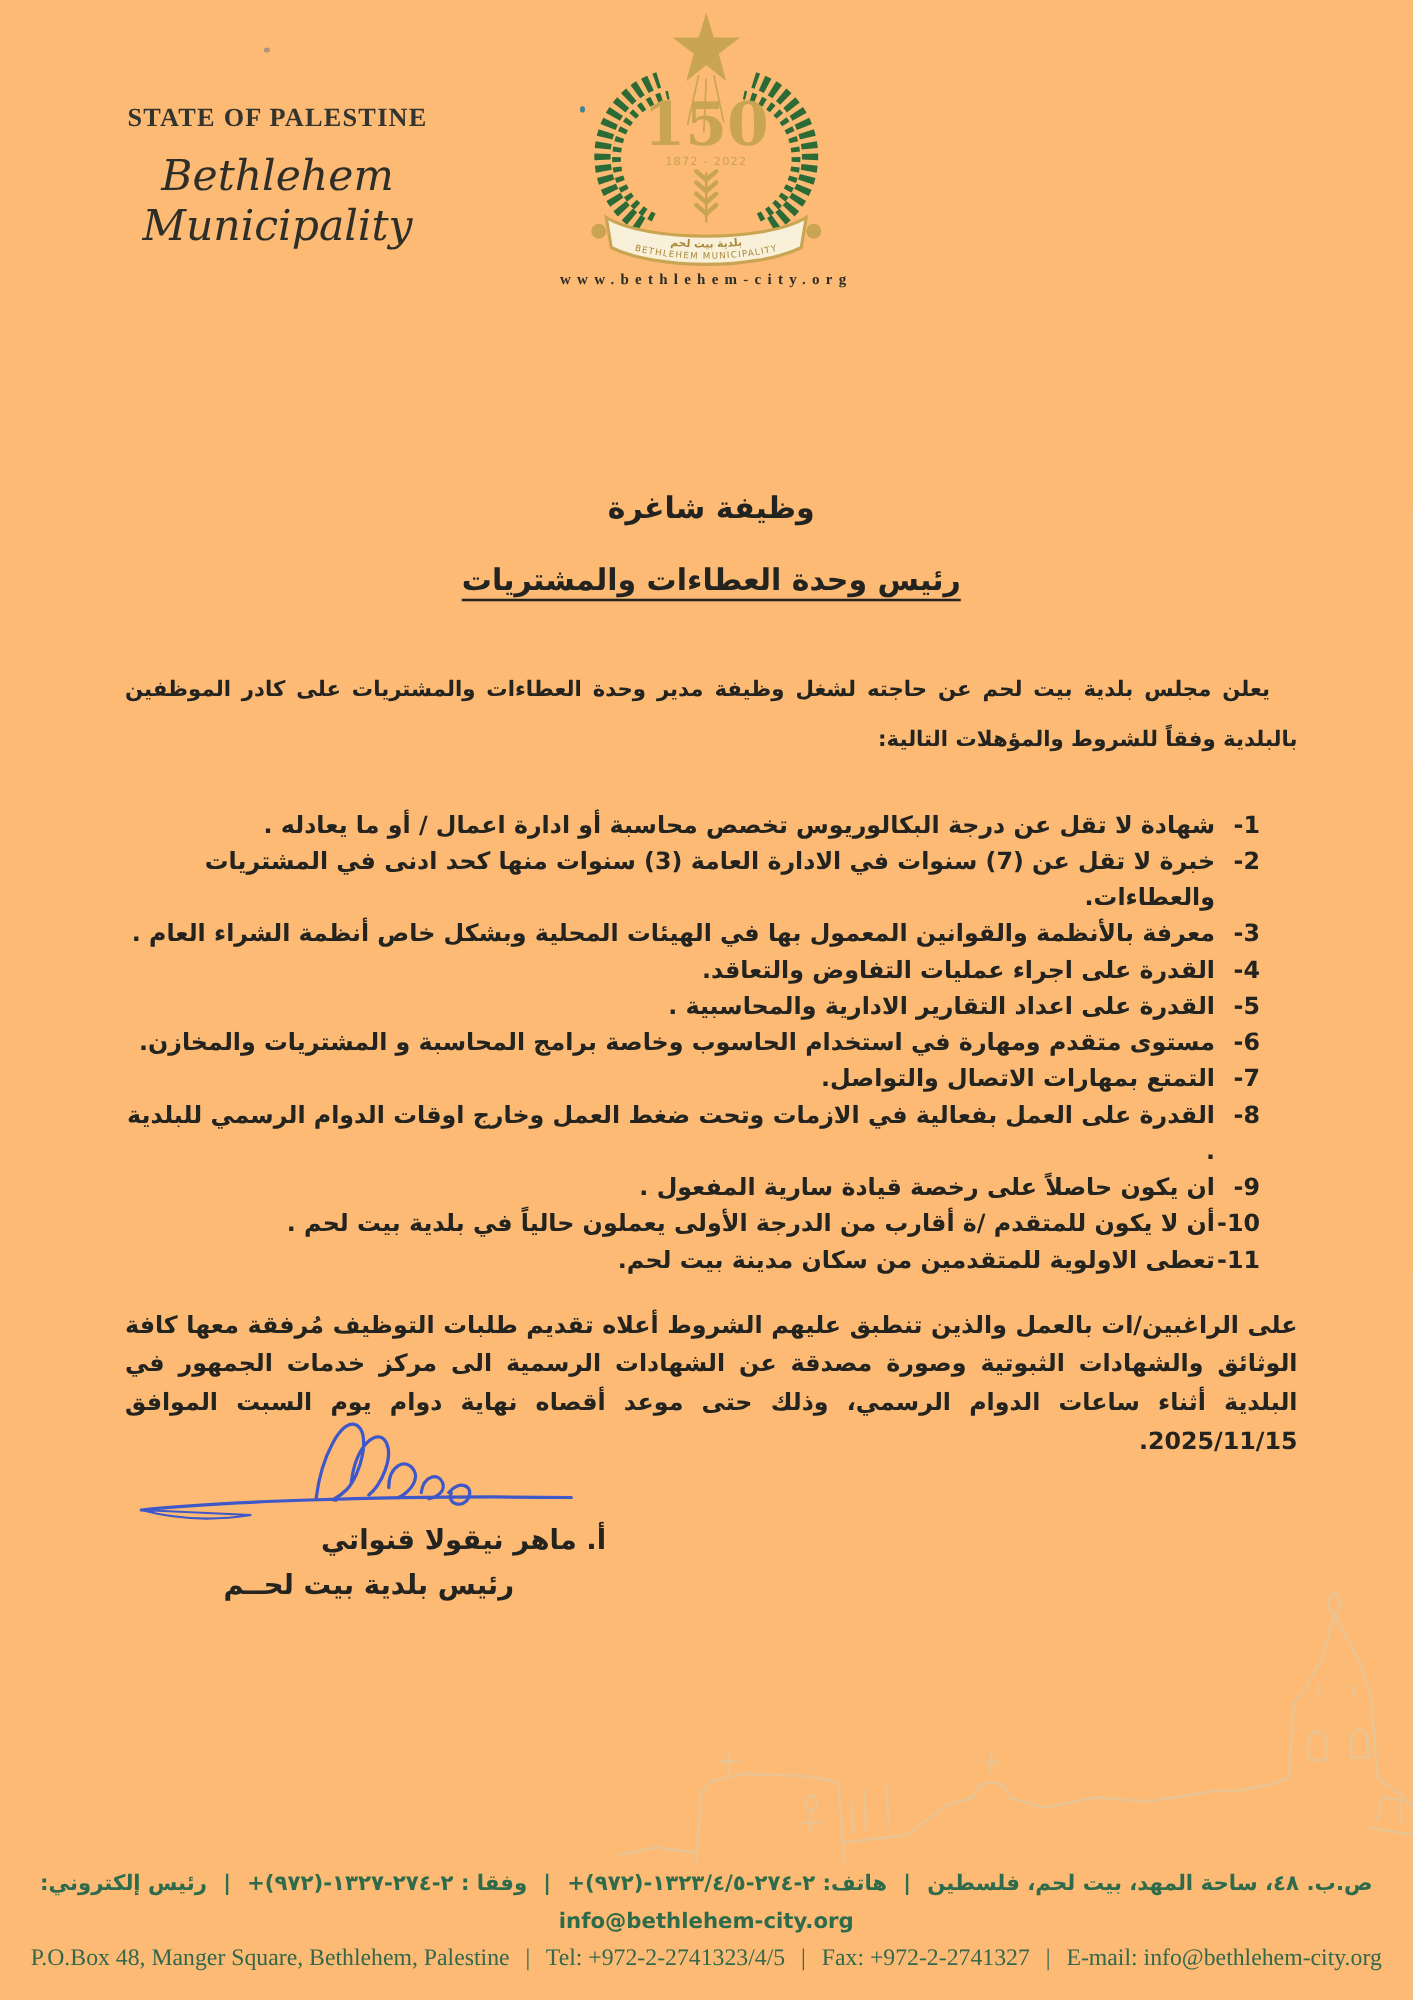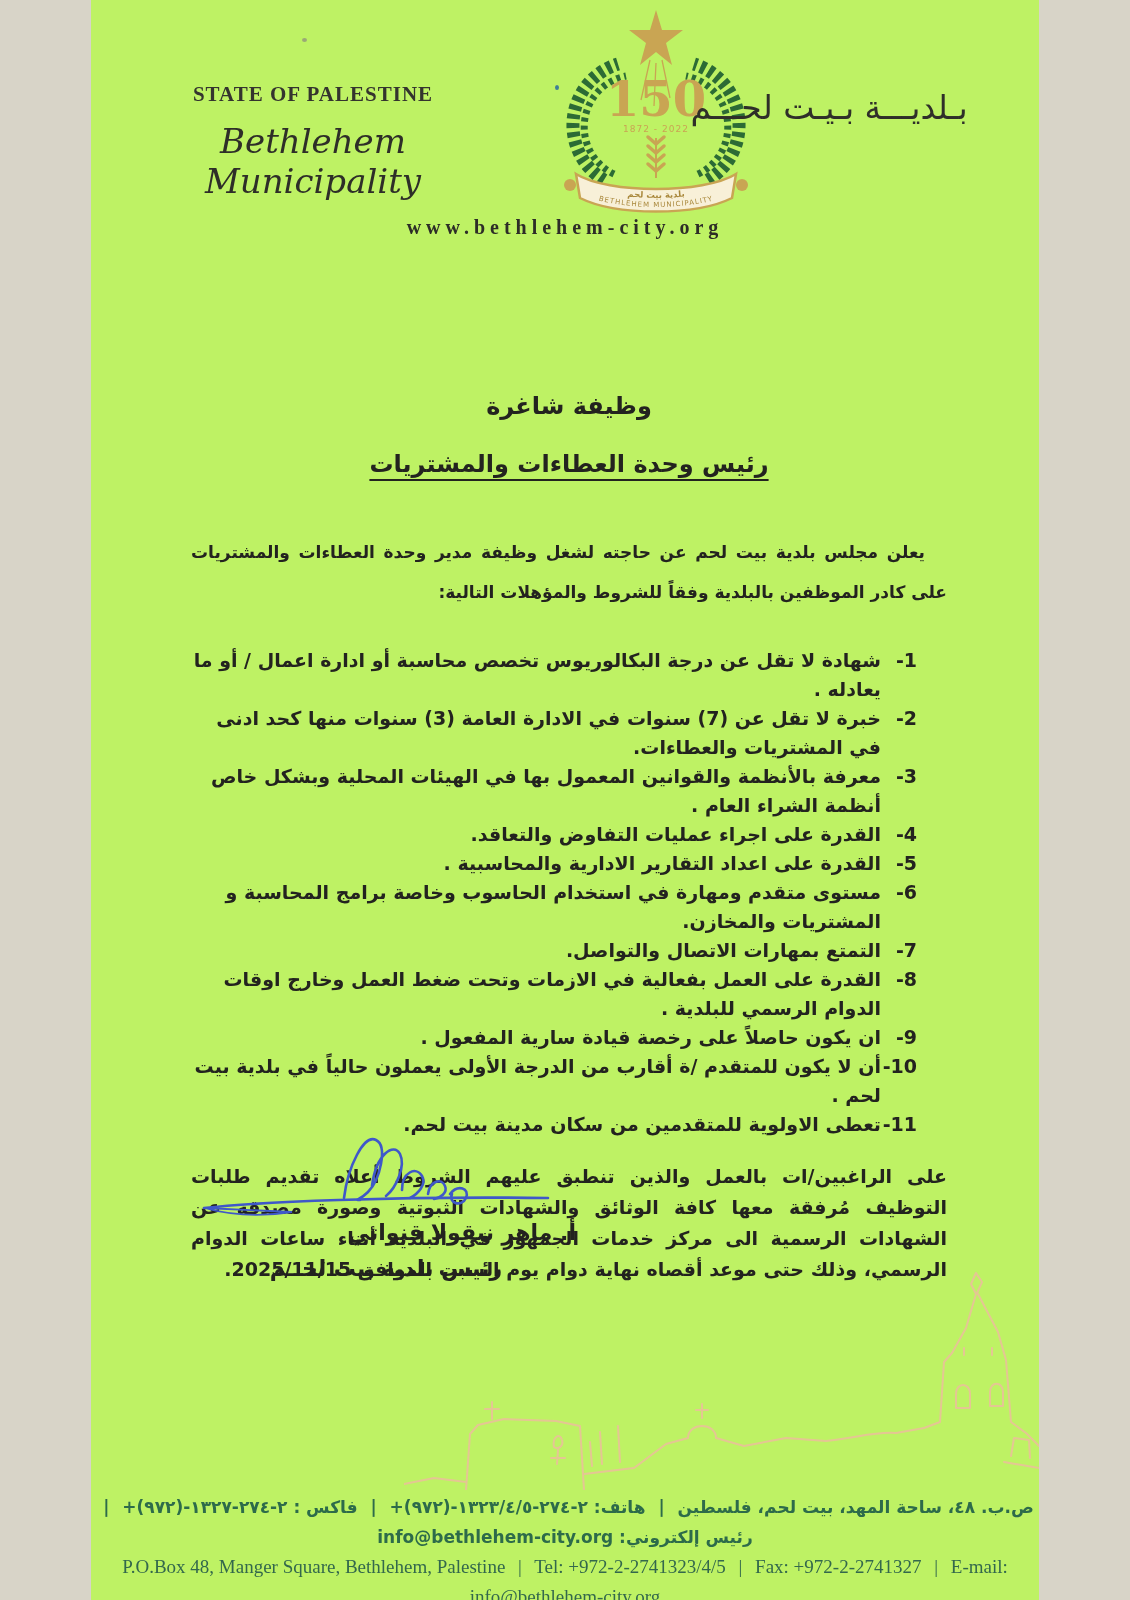--- a/index.html
+++ b/index.html
@@ -1,32 +1,32 @@
 <!DOCTYPE html>
 <html lang="ar"><head>
 <meta charset="utf-8">
 <style>
   html,body{margin:0;padding:0;}
   body{background:#d8d4c8;font-family:"DejaVu Sans",sans-serif;}
   .page{
-    position:relative;width:948px;height:1600px;margin:0 auto;
-    background:#bef264;overflow:hidden;color:#23231f;
+    position:relative;width:1130px;height:1600px;margin:0 auto;
+    background:#fdba74;overflow:hidden;color:#23231f;
   }
   
   .hdr-left{position:absolute;left:52px;top:82px;width:340px;text-align:center;}
   .state-en{font-family:"Liberation Serif",serif;font-weight:bold;font-size:21px;
     letter-spacing:1px;color:#34342e;}
   .muni-en{font-family:"DejaVu Serif",serif;font-style:italic;font-size:34px;
     color:#2e2e28;margin-top:14px;}
   .logo-wrap{position:absolute;left:455px;top:8px;width:220px;height:208px;}
   .hdr-right{position:absolute;right:40px;top:72px;width:340px;text-align:center;direction:rtl;}
   .state-ar{font-size:27px;font-weight:bold;color:#2f2f29;}
   .muni-ar{font-size:33px;color:#2f2f29;margin-top:16px;letter-spacing:1px;}
   .website{position:absolute;left:0;top:216px;width:100%;text-align:center;
-    font-family:"Liberation Serif",serif;font-weight:bold;font-size:20px;
+    font-family:"Liberation Serif",serif;font-weight:bold;font-size:12px;
     letter-spacing:5px;color:#2d2d27;}
   
   .doc{position:absolute;left:100px;right:92px;top:358px;direction:rtl;}
   .t1{font-size:24px;font-weight:bold;text-align:center;}
   .t2{font-size:24px;font-weight:bold;text-align:center;margin-top:34px;}
   .t3{font-size:24px;font-weight:bold;text-align:center;margin-top:30px;
     text-decoration:underline;text-decoration-thickness:2px;text-underline-offset:7px;}
   .intro{margin-top:54px;font-size:17px;font-weight:bold;line-height:40px;
     text-align:justify;text-indent:22px;}
   .reqs{margin-top:34px;padding-right:30px;}
@@ -99,21 +99,20 @@
           <textPath href="#bannerArc1" startOffset="50%">بلدية بيت لحم</textPath>
         </text>
         <text font-size="7" fill="#a9883c" letter-spacing="1" text-anchor="middle" font-family="DejaVu Sans, sans-serif">
           <textPath href="#bannerArc2" startOffset="50%">BETHLEHEM MUNICIPALITY</textPath>
         </text>
       </g>
     </svg>
   </div>
 
   <div class="hdr-right">
-    <div class="muni-ar">بـلديـــة بـيـت لحـــم</div>
   </div>
 
   <div class="website">www.bethlehem-city.org</div>
 
   <span class="speck-dark"></span>
   <span class="speck-blue"></span>
 
   <div class="doc">
     <div class="t2">وظيفة شاغرة</div>
     <div class="t3">رئيس وحدة العطاءات والمشتريات</div>
@@ -213,21 +212,21 @@
     </g>
   </svg>
 
   <div class="footer">
     <div class="f-ar">
       <span>ص.ب. ٤٨، ساحة المهد، بيت لحم، فلسطين</span>
       <span class="sep">|</span>
       <span>هاتف:</span>
       <span dir="ltr">+(٩٧٢)-٢-٢٧٤-١٣٢٣/٤/٥</span>
       <span class="sep">|</span>
-      <span>فاكس :</span>
+      <span>وفقا :</span>
       <span dir="ltr">+(٩٧٢)-٢-٢٧٤-١٣٢٧</span>
       <span class="sep">|</span>
       <span>رئيس إلكتروني:</span>
       <span dir="ltr">info@bethlehem-city.org</span>
     </div>
     <div class="f-en">
       <span>P.O.Box 48, Manger Square, Bethlehem, Palestine</span>
       <span class="sep">|</span>
       <span>Tel:  +972-2-2741323/4/5</span>
       <span class="sep">|</span>

